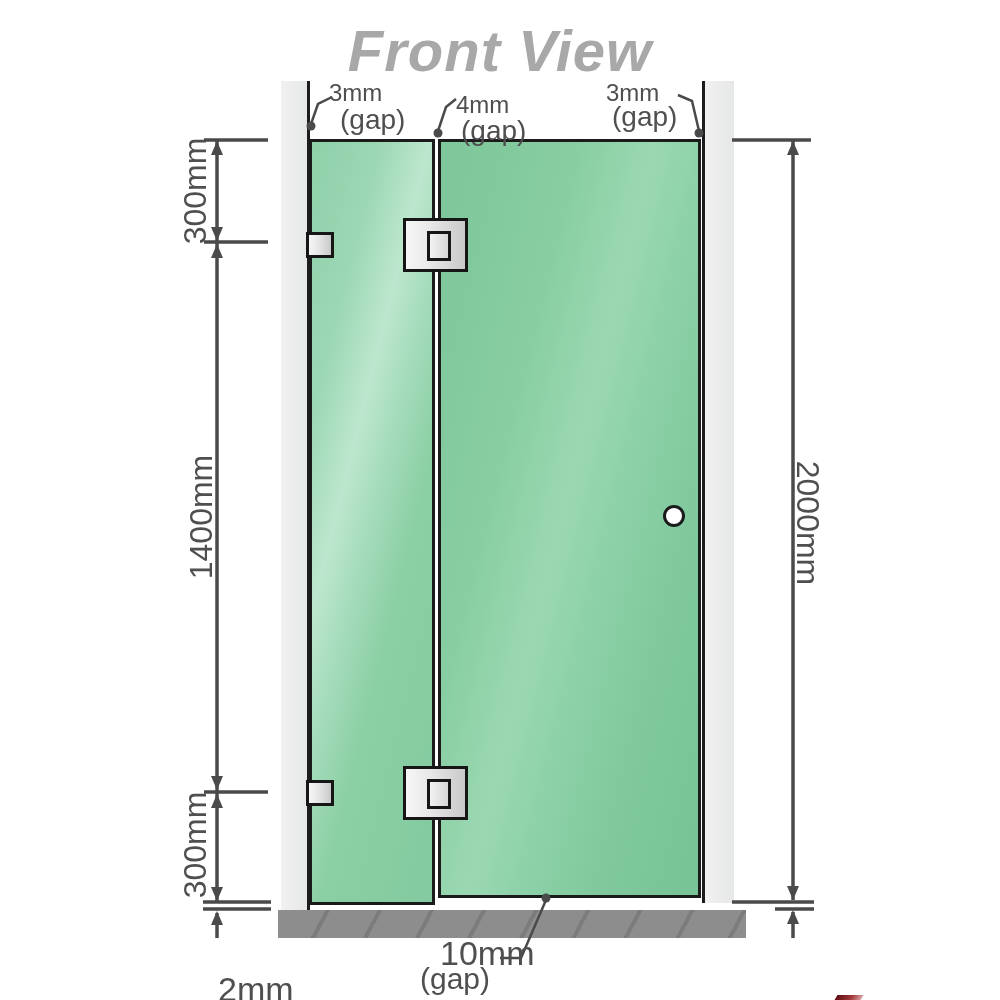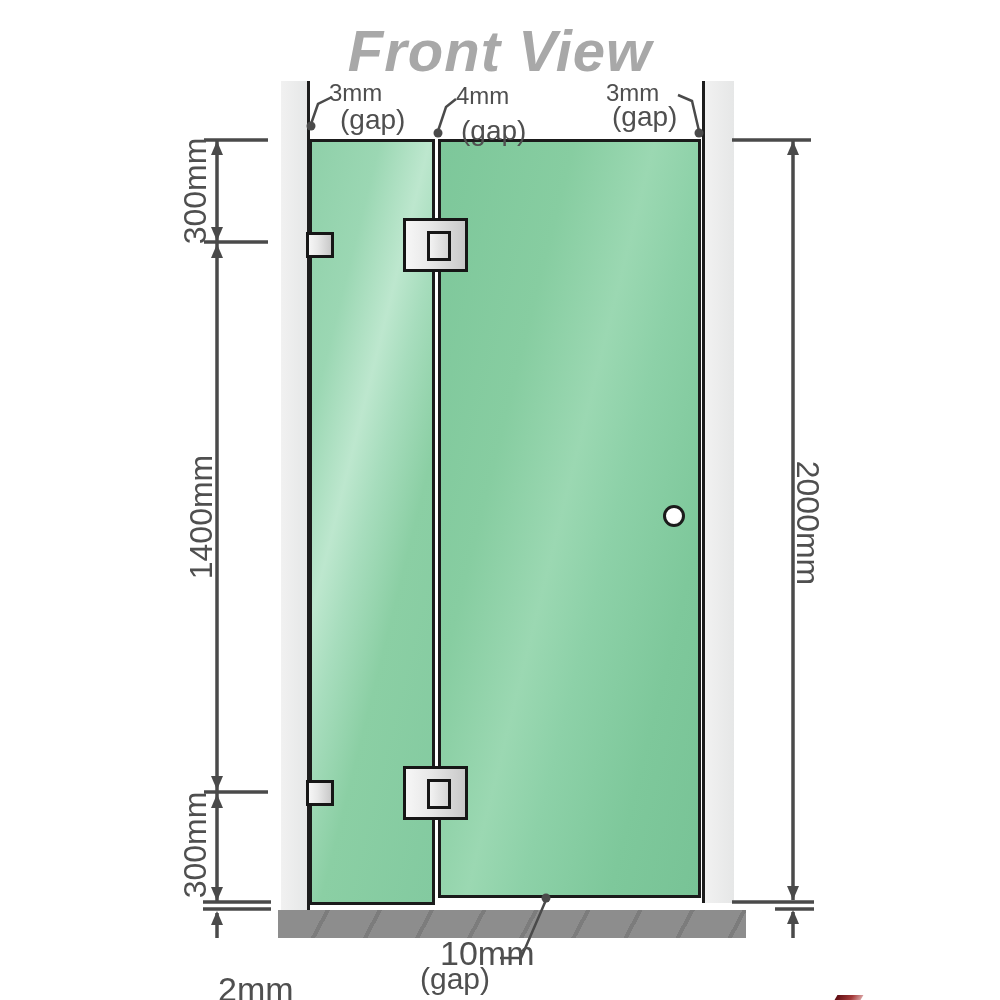--- a/index.html
+++ b/index.html
@@ -51,21 +51,21 @@
   }
   
   .lbl{white-space:nowrap;line-height:1;}
   .gap-val{font-size:24px;text-align:center;}
   .gap-unit{font-size:28px;}
   .dim-rot{font-size:32px;transform:translate(-50%,-50%) rotate(-90deg);}
   .dim-rot-cw{font-size:32px;transform:translate(-50%,-50%) rotate(90deg);}
   .dim-h{font-size:34px;}
   .gl-val{left:329px;top:81px;}
   .gl-unit{left:340px;top:106px;}
-  .gm-val{left:456px;top:84px;}
+  .gm-val{left:456px;top:93px;}
   .gm-unit{left:461px;top:117px;}
   .gr-val{left:606px;top:81px;}
   .gr-unit{left:612px;top:103px;}
   .d300t{left:195px;top:191px;}
   .d1400{left:201px;top:517px;}
   .d300b{left:195px;top:845px;}
   .d2000{left:808px;top:523px;}
   .d2mm{left:218px;top:972px;}
   .g10-val{left:440px;top:936px;}
   .g10-unit{left:420px;top:964px;font-size:30px;}

